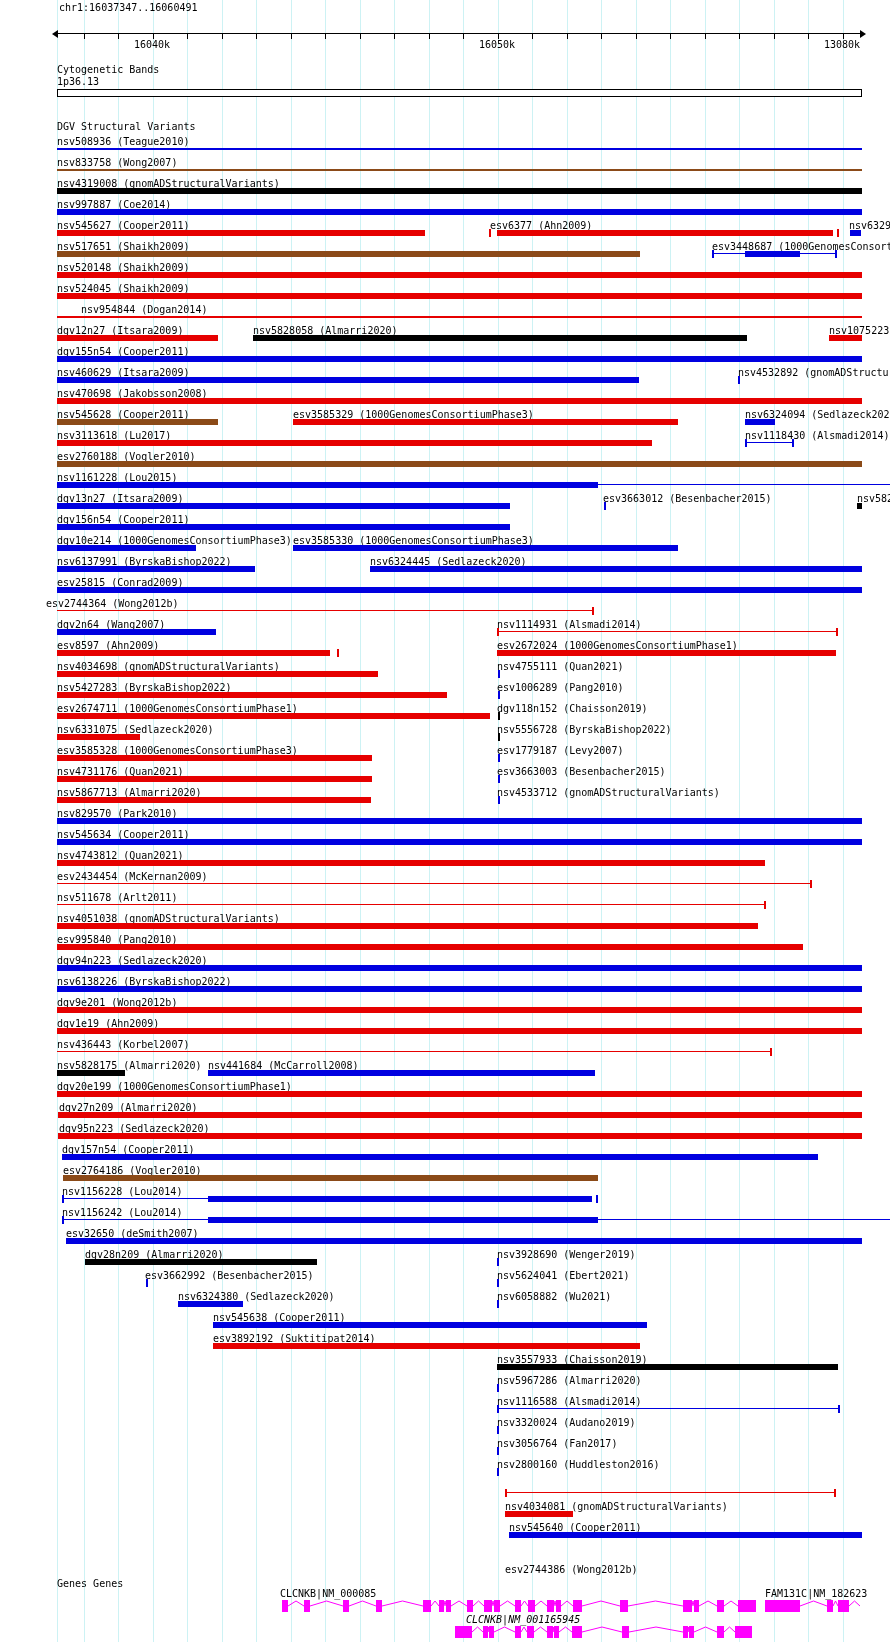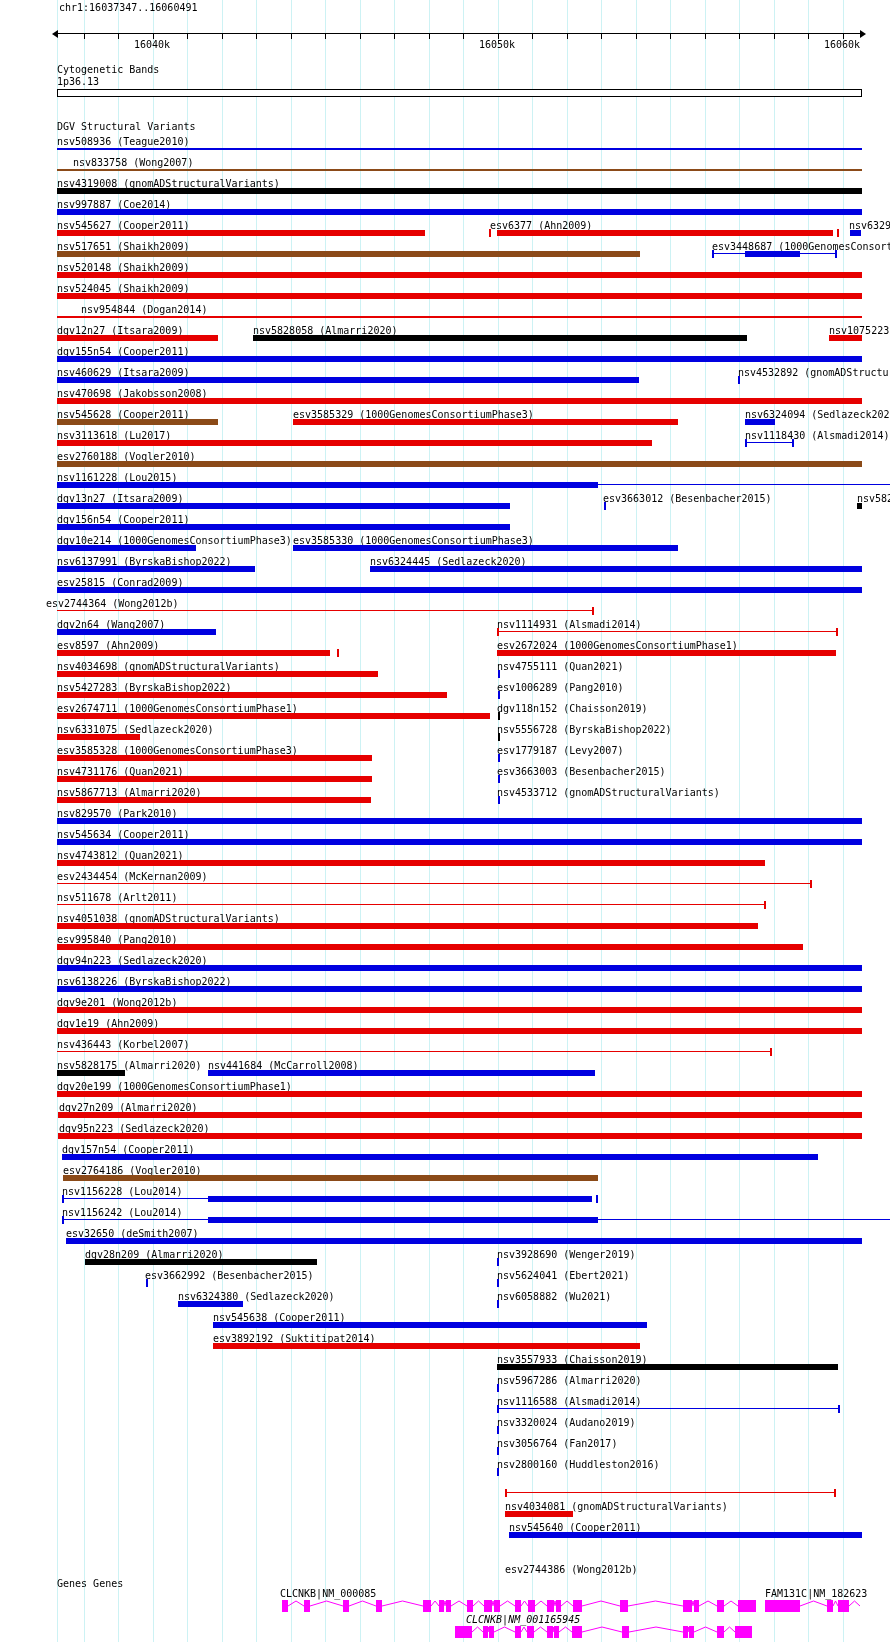--- a/index.html
+++ b/index.html
@@ -78,32 +78,32 @@
       <div class="rtick" style="left: 670px; top: 33px;"></div>
       <div class="rtick" style="left: 705px; top: 33px;"></div>
       <div class="rtick" style="left: 739px; top: 33px;"></div>
       <div class="rtick" style="left: 774px; top: 33px;"></div>
       <div class="rtick" style="left: 808px; top: 33px;"></div>
       <div class="rtick" style="left: 843px; top: 33px;"></div>
     </div>
   <div id="ruler-labels">
       <div class="rlabel" style="left: 152px; top: 39px;">16040k</div>
       <div class="rlabel" style="left: 497px; top: 39px;">16050k</div>
-      <div class="rlabel" style="left: 842px; top: 39px;">16060k</div>
+      <div class="rlabel" style="left: 842px; top: 39px;">13080k</div>
     </div>
 
   <div class="hdr" style="left:57px;top:64px;">Cytogenetic Bands</div>
   <div class="txt" style="left:57px;top:76px;">1p36.13</div>
   <div class="bandbox" style="left:57px;top:89px;width:805px;height:8px;"></div>
 
   <div class="hdr" style="left:57px;top:121px;">DGV Structural Variants</div>
   <div id="tracks">
       <div class="v-label" style="left: 57px; top: 136px;">nsv508936 (Teague2010)</div>
       <div class="seg" style="left: 57px; top: 148px; width: 805px; height: 2px; background: rgb(0, 0, 224);"></div>
-      <div class="v-label" style="left: 57px; top: 157px; padding-left: 16px;">nsv833758 (Wong2007)</div>
+      <div class="v-label" style="left: 57px; top: 157px;">nsv833758 (Wong2007)</div>
       <div class="seg" style="left: 57px; top: 169px; width: 805px; height: 2px; background: rgb(139, 74, 24);"></div>
       <div class="v-label" style="left: 57px; top: 178px;">nsv4319008 (gnomADStructuralVariants)</div>
       <div class="seg" style="left: 57px; top: 188px; width: 805px; height: 6px; background: rgb(0, 0, 0);"></div>
       <div class="v-label" style="left: 57px; top: 199px;">nsv997887 (Coe2014)</div>
       <div class="seg" style="left: 57px; top: 209px; width: 805px; height: 6px; background: rgb(0, 0, 224);"></div>
       <div class="v-label" style="left: 57px; top: 220px;">nsv545627 (Cooper2011)</div>
       <div class="seg" style="left: 57px; top: 230px; width: 368px; height: 6px; background: rgb(230, 0, 0);"></div>
       <div class="v-label" style="left: 490px; top: 220px;">esv6377 (Ahn2009)</div>
       <div class="seg" style="left: 489px; top: 229px; width: 2px; height: 8px; background: rgb(230, 0, 0);"></div>
       <div class="seg" style="left: 497px; top: 230px; width: 336px; height: 6px; background: rgb(230, 0, 0);"></div>

